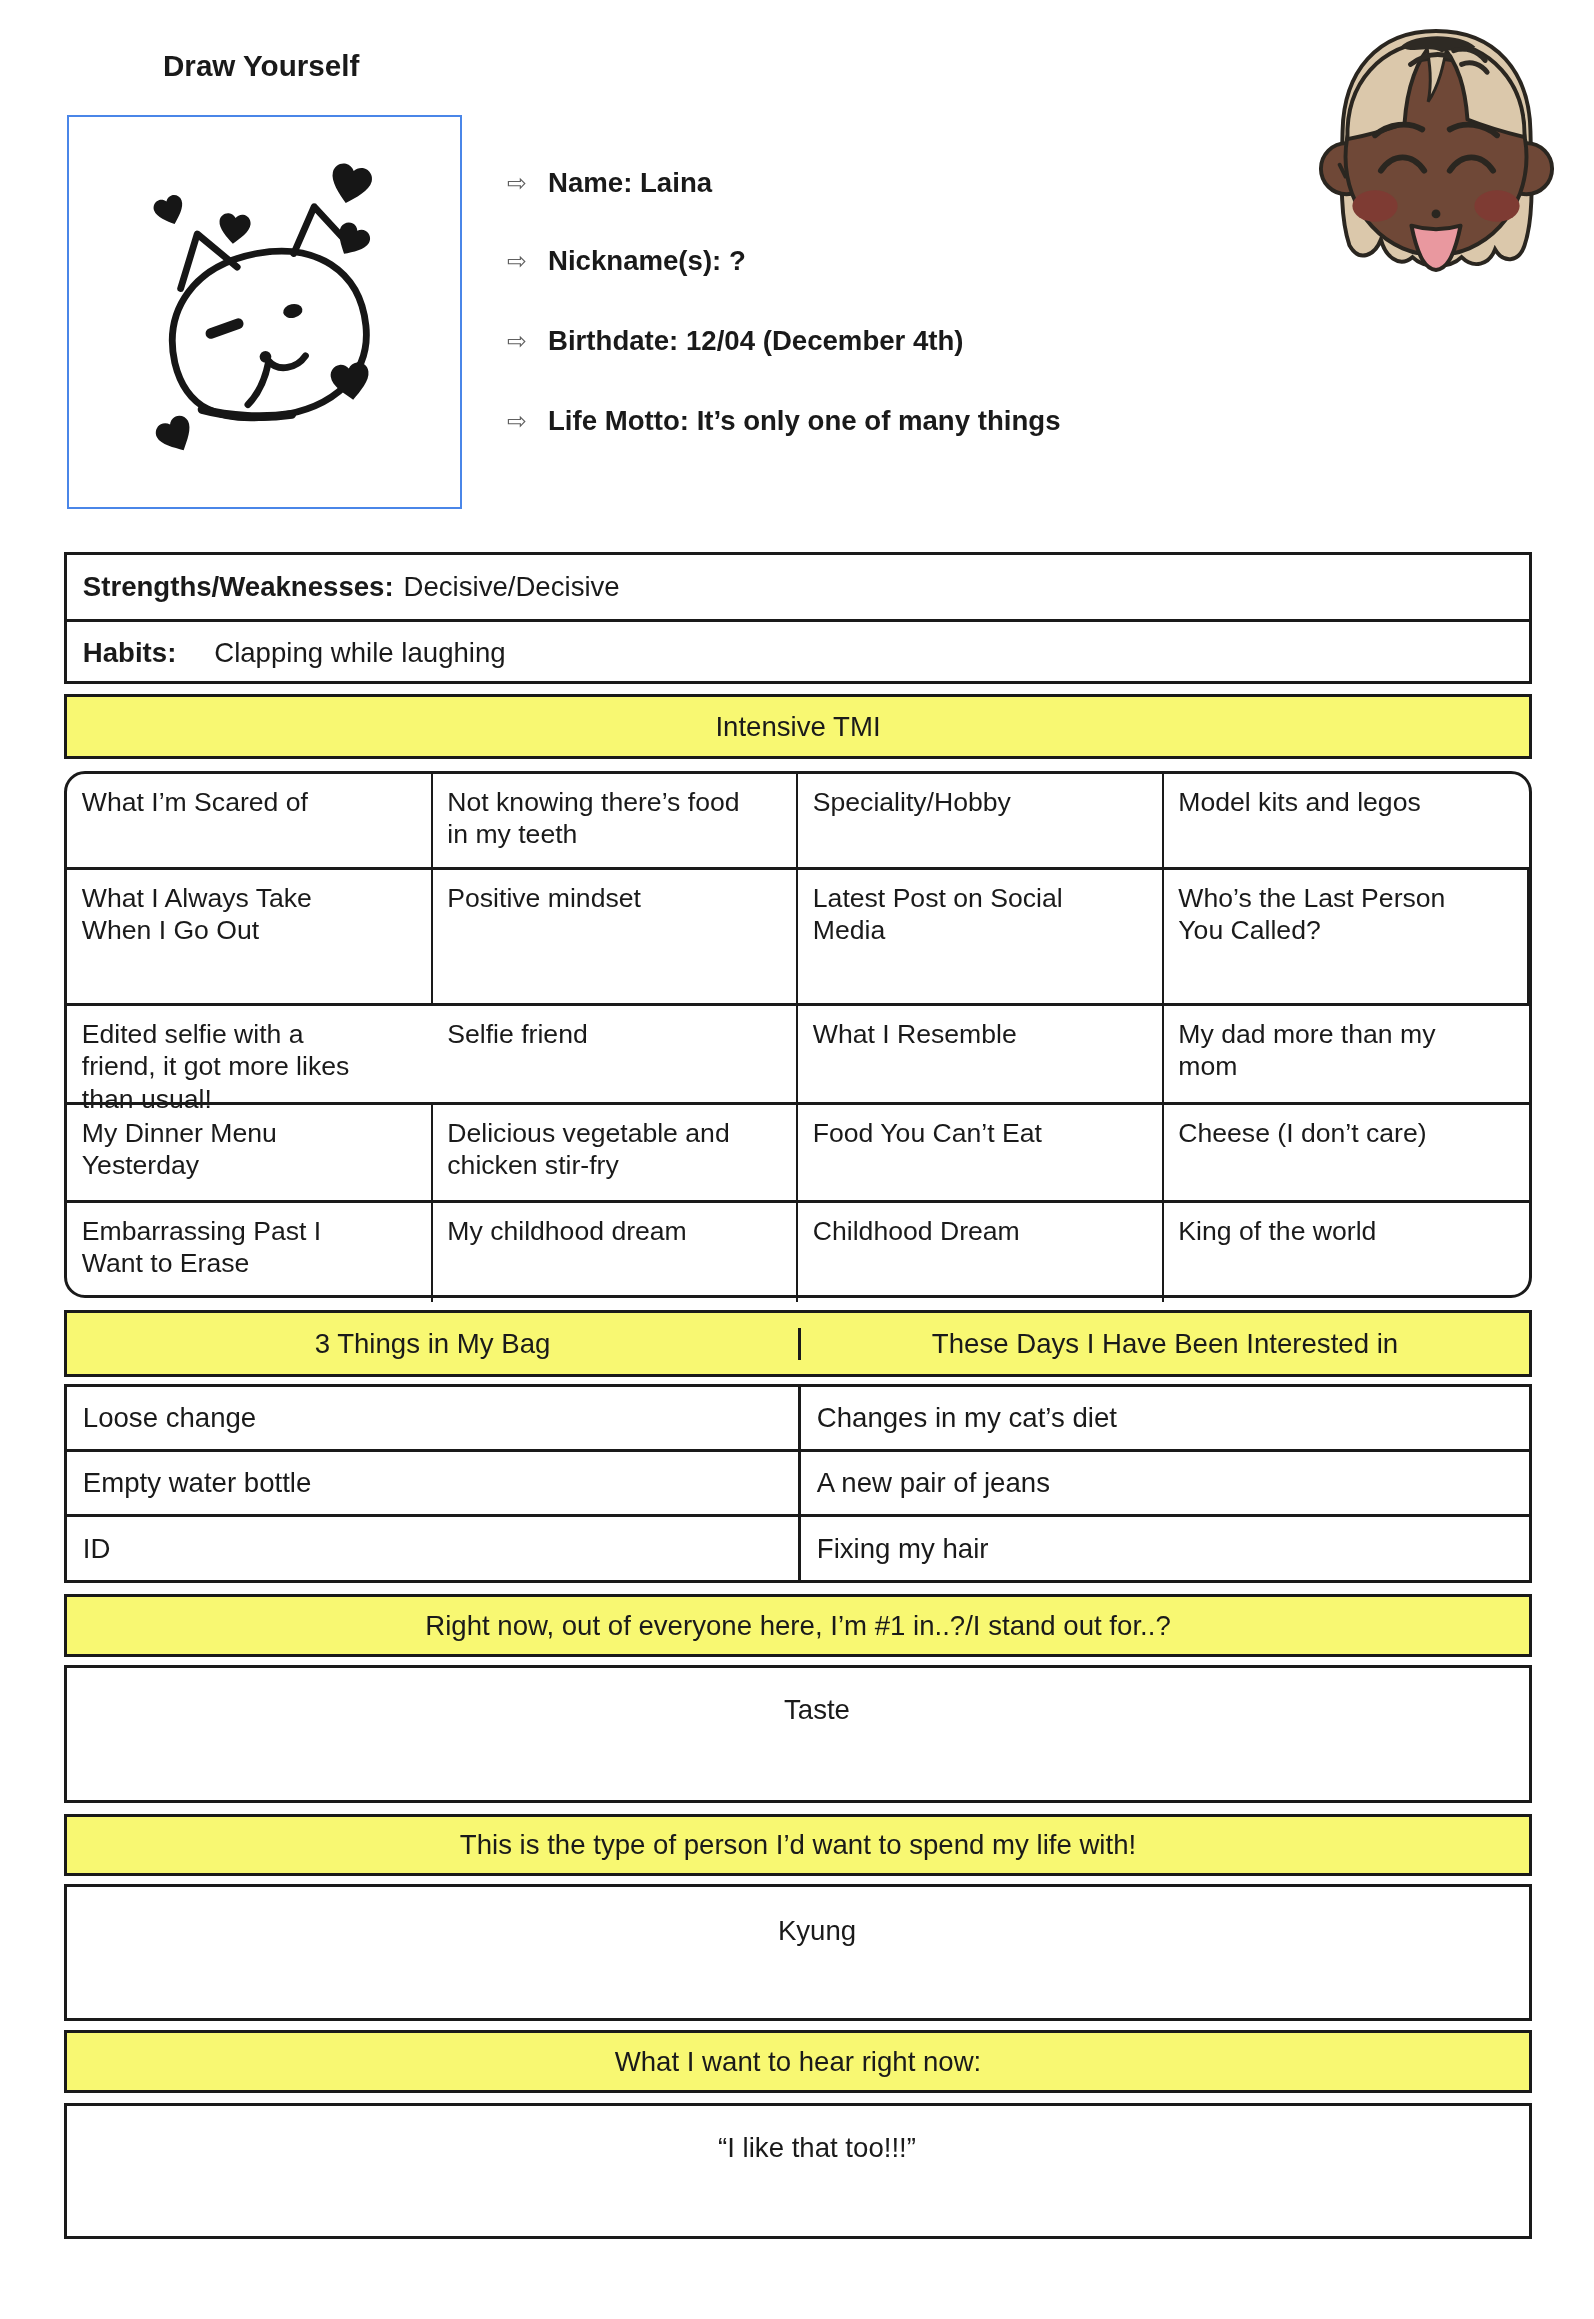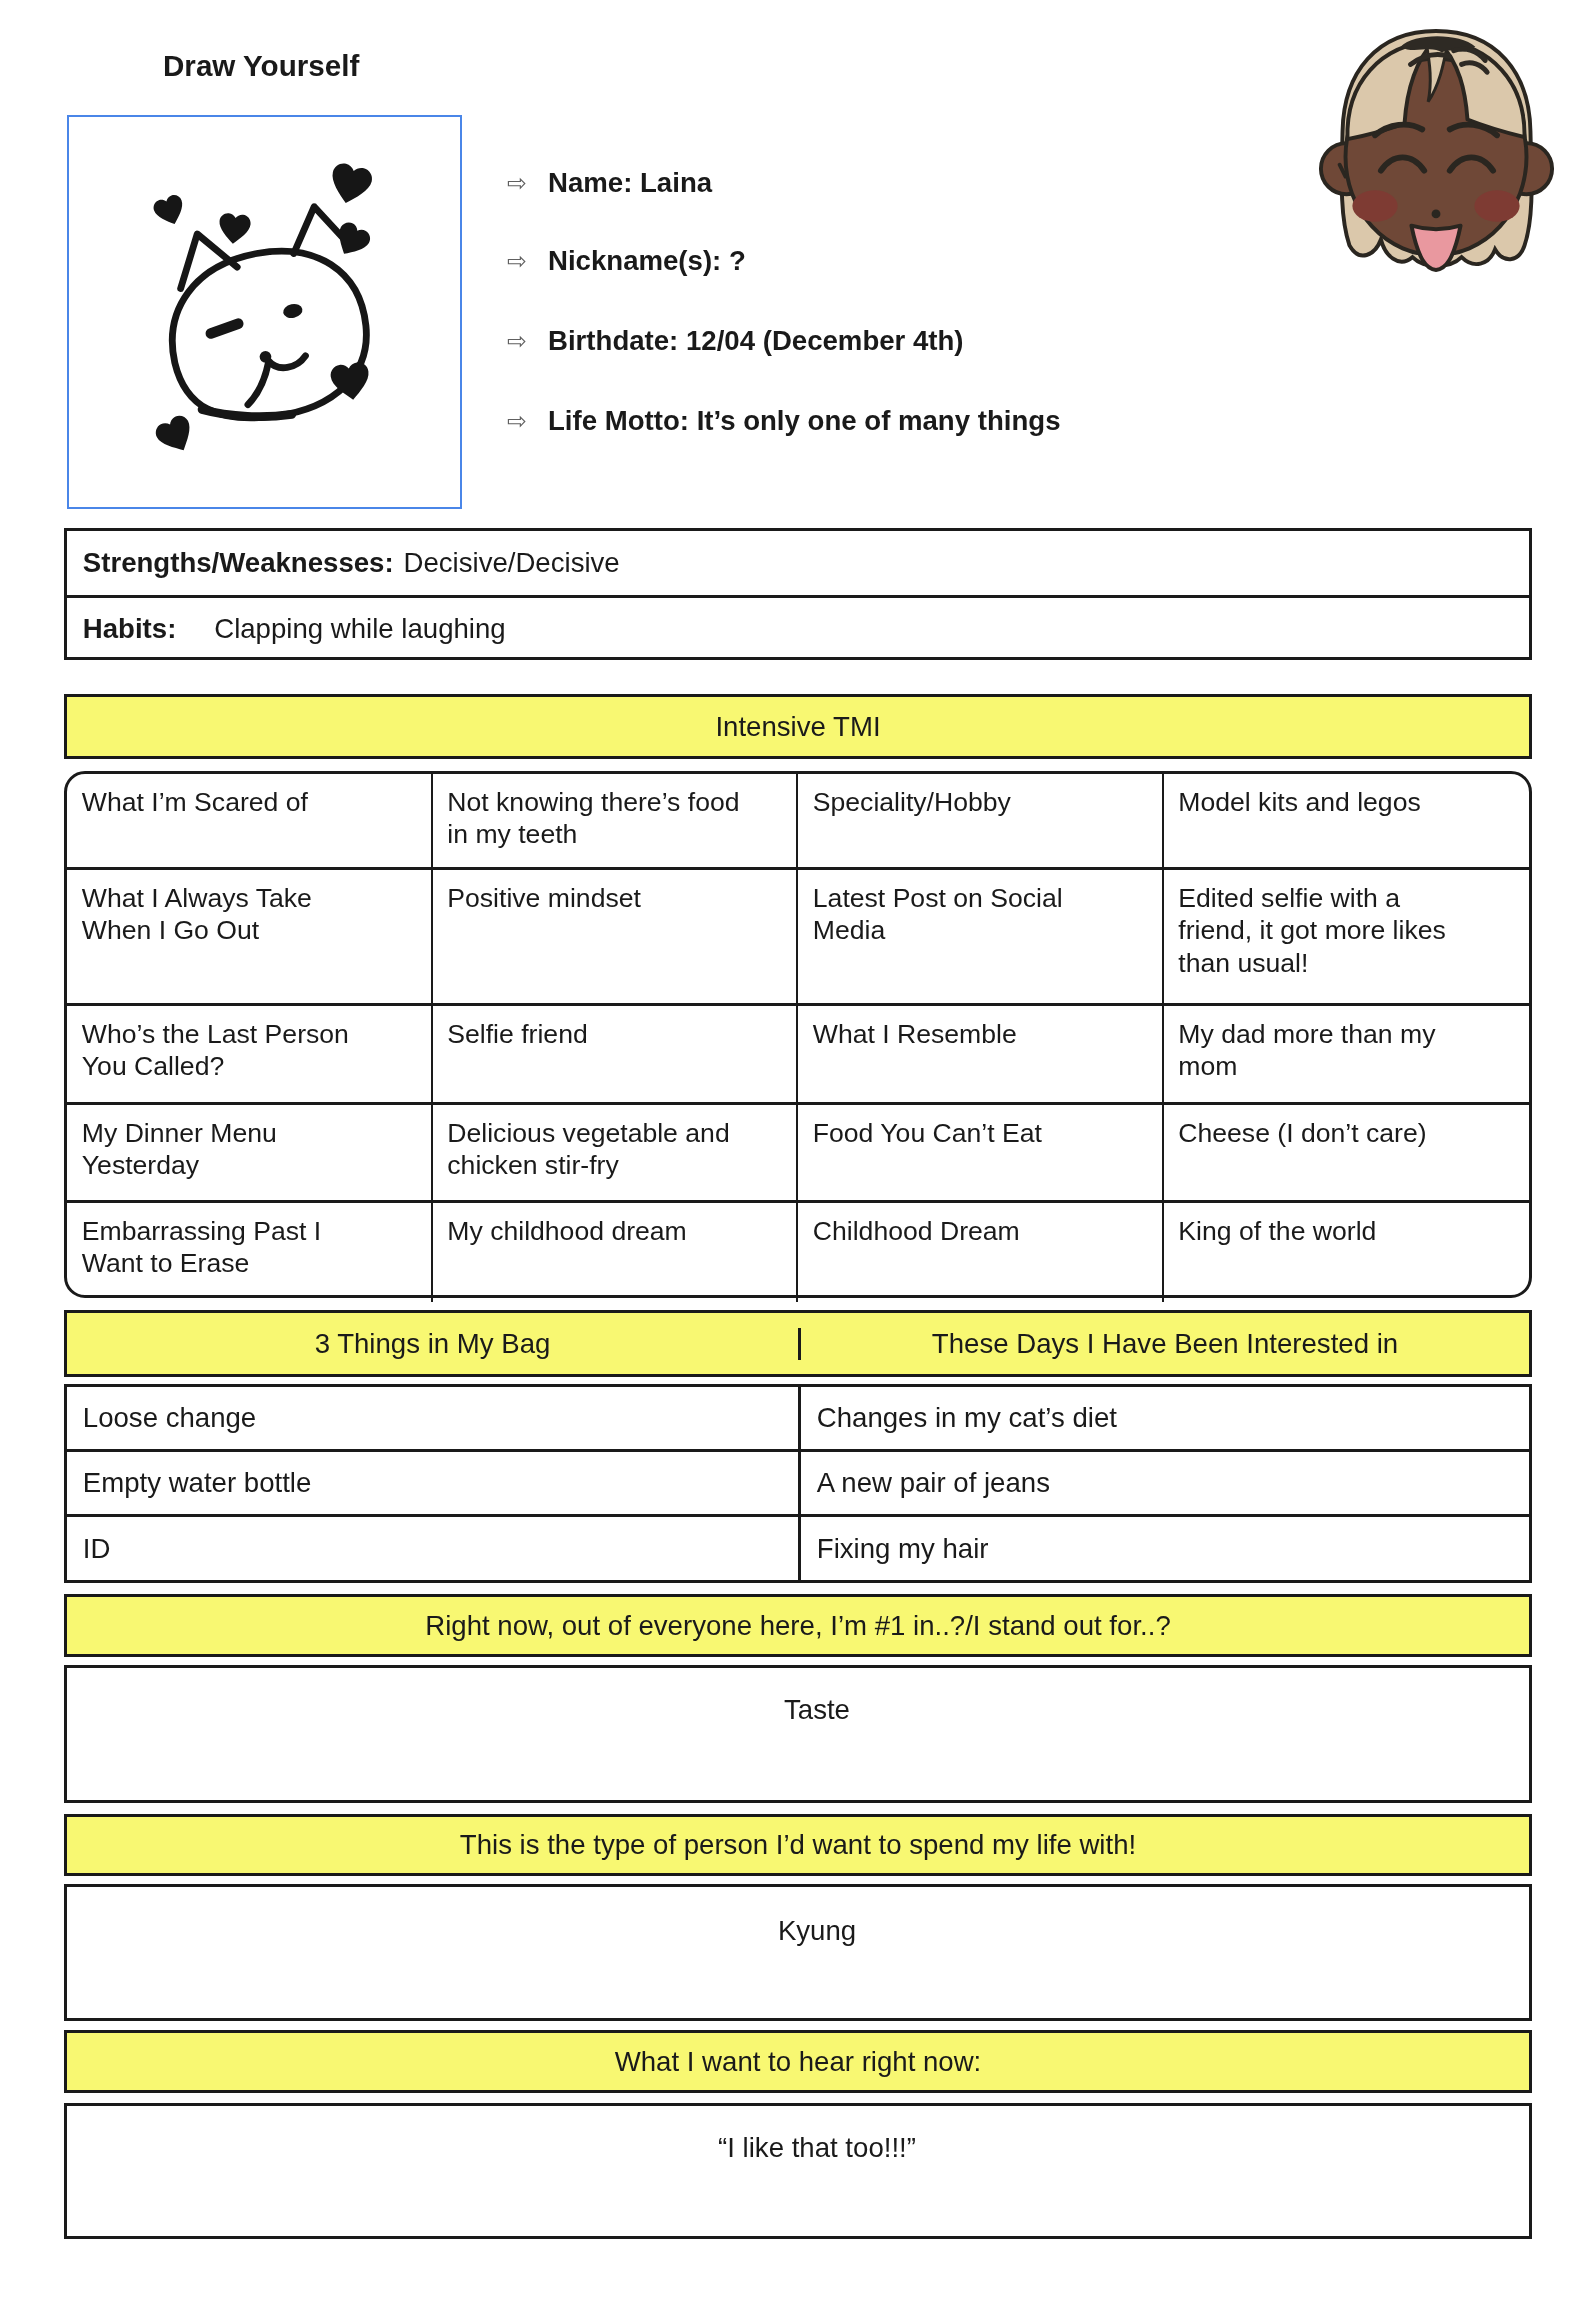--- a/index.html
+++ b/index.html
@@ -108,21 +108,21 @@
     <path d="M 136 110 C 150 102 170 104 184 116" stroke="#2A2620" stroke-width="6" fill="none" stroke-linecap="round"></path>
     <path d="M 66 152 C 78 134 98 134 110 152" stroke="#2A2620" stroke-width="6" fill="none" stroke-linecap="round"></path>
     <path d="M 136 152 C 148 134 168 134 180 152" stroke="#2A2620" stroke-width="6" fill="none" stroke-linecap="round"></path>
     <ellipse cx="60" cy="188" rx="23" ry="16" fill="#7E3B33"></ellipse>
     <ellipse cx="184" cy="188" rx="23" ry="16" fill="#7E3B33"></ellipse>
     <circle cx="122" cy="196" r="4.5" fill="#2A2620"></circle>
     <path d="M 97 208 C 114 213 130 213 147 208 C 140 242 132 252 122 253 C 112 252 104 242 97 208 Z" fill="#E9989F" stroke="#2A2620" stroke-width="4" stroke-linejoin="round"></path>
   </svg>
 </div>
 
-<div class="abs blk" style="left:64px;top:528px;width:1468px;height:132px;text-align:center;">
+<div class="abs blk" style="left:64px;top:552px;width:1468px;height:132px;text-align:center;">
   <div class="trait-row first" style="height:64px;">
     <span class="trait-label">Strengths/Weaknesses:</span>
     <span class="trait-value">Decisive/Decisive</span>
   </div>
   <div class="trait-row" style="height:62px;gap:28px;">
     <span class="trait-label">Habits:</span>
     <span class="trait-value">Clapping while laughing</span>
   </div>
 </div>
 
@@ -133,26 +133,26 @@
   <div class="tmi-cell">Not knowing there’s food
 in my teeth</div>
   <div class="tmi-cell">Speciality/Hobby</div>
   <div class="tmi-cell lastcol">Model kits and legos</div>
 
   <div class="tmi-cell">What I Always Take
 When I Go Out</div>
   <div class="tmi-cell">Positive mindset</div>
   <div class="tmi-cell">Latest Post on Social
 Media</div>
+  <div class="tmi-cell">Who’s the Last Person
+You Called?</div>
+
   <div class="tmi-cell lastcol">Edited selfie with a
 friend, it got more likes
 than usual!</div>
-
-  <div class="tmi-cell">Who’s the Last Person
-You Called?</div>
   <div class="tmi-cell">Selfie friend</div>
   <div class="tmi-cell">What I Resemble</div>
   <div class="tmi-cell lastcol">My dad more than my
 mom</div>
 
   <div class="tmi-cell">My Dinner Menu
 Yesterday</div>
   <div class="tmi-cell">Delicious vegetable and
 chicken stir-fry</div>
   <div class="tmi-cell">Food You Can’t Eat</div>

